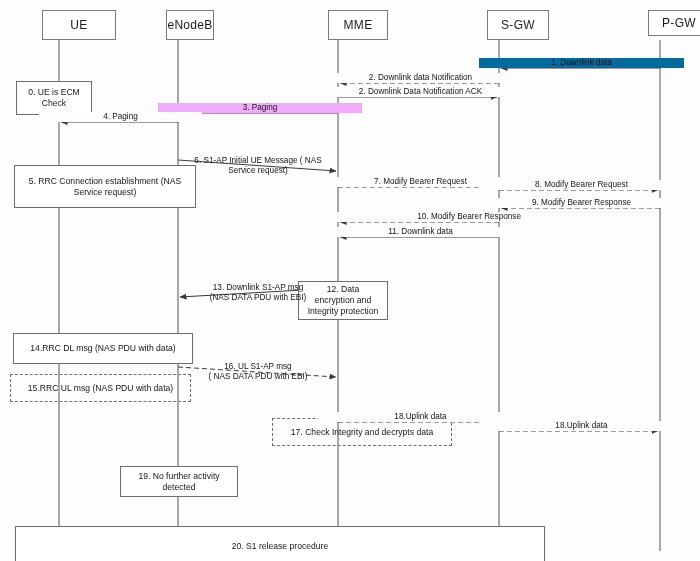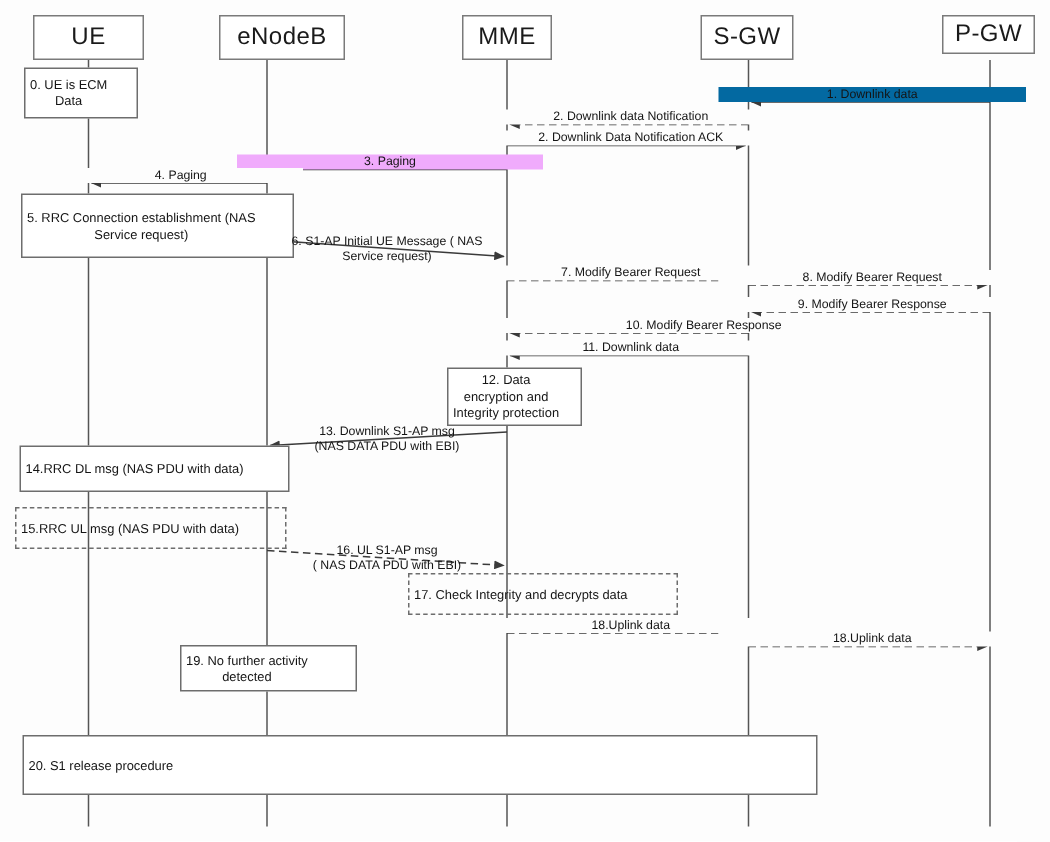--- a/index.html
+++ b/index.html
@@ -25,37 +25,39 @@
     height: 561px;
   }
   .actor-box {
     position: absolute;
     box-sizing: border-box;
     border: 1px solid #7a7a7a;
     background: #ffffff;
     display: flex;
     align-items: center;
     justify-content: center;
-    font-size: 16px;
+    font-size: 12px;
     color: #1a1a1a;
     letter-spacing: 0.3px;
+    margin-left: 20px;
   }
   .note-box {
     position: absolute;
     box-sizing: border-box;
     border: 1px solid #6d6d6d;
     background: #ffffff;
     display: flex;
     align-items: center;
-    justify-content: flex-start;
+    justify-content: center;
     text-align: center;
     font-size: 8.6px;
     line-height: 1.28;
     padding: 1px 3px;
     color: #151515;
+    margin-top: 36px;
   }
   .note-box.dashed {
     border: 1px dashed #6d6d6d;
     background: transparent;
   }
   .msg-label {
     position: absolute;
     font-size: 8.2px;
     line-height: 1.25;
     color: #141414;
@@ -96,36 +98,36 @@
         <line x1="338" y1="288" x2="180" y2="297" stroke="#3a3a3a" stroke-width="1" marker-end="url(#arrowhead)"></line>
         <line x1="178" y1="367" x2="336" y2="377" stroke="#3a3a3a" stroke-width="1" stroke-dasharray="5,3" marker-end="url(#arrowhead)"></line>
         <line x1="338" y1="422" x2="497" y2="422" stroke="#3a3a3a" stroke-width="1" stroke-dasharray="5,3" marker-end="url(#arrowhead)"></line>
         <line x1="499" y1="431" x2="658" y2="431" stroke="#3a3a3a" stroke-width="1" stroke-dasharray="5,3" marker-end="url(#arrowhead)"></line>
       </g>
   </svg>
   <div id="actors-layer">
       <div class="actor-box" style="left: 22px; top: 10px; width: 74px; height: 30px;">
         <span>UE</span>
       </div>
-      <div class="actor-box" style="left: 146px; top: 10px; width: 84px; height: 30px;">
+      <div class="actor-box" style="left: 146px; top: 10px; width: 48px; height: 30px;">
         <span>eNodeB</span>
       </div>
       <div class="actor-box" style="left: 308px; top: 10px; width: 60px; height: 30px;">
         <span>MME</span>
       </div>
       <div class="actor-box" style="left: 467px; top: 10px; width: 62px; height: 30px;">
         <span>S-GW</span>
       </div>
       <div class="actor-box" style="left: 628px; top: 10px; width: 62px; height: 26px;">
         <span>P-GW</span>
       </div>
     </div>
   <div id="notes-layer">
       <div class="note-box" style="left: 16px; top: 45px; width: 76px; height: 34px;">
-        <span><span>0. UE is ECM</span><br><span>Data</span></span>
+        <span><span>0. UE is ECM</span><br><span>Check</span></span>
       </div>
       <div class="note-box" style="left: 14px; top: 129px; width: 182px; height: 43px;">
         <span><span>5. RRC Connection establishment (NAS</span><br><span>Service request)</span></span>
       </div>
       <div class="note-box" style="left: 298px; top: 245px; width: 90px; height: 39px;">
         <span><span>12. Data</span><br><span>encryption and</span><br><span>Integrity protection</span></span>
       </div>
       <div class="note-box" style="left: 13px; top: 297px; width: 180px; height: 31px;">
         <span><span>14.RRC DL msg (NAS PDU with data)</span></span>
       </div>

